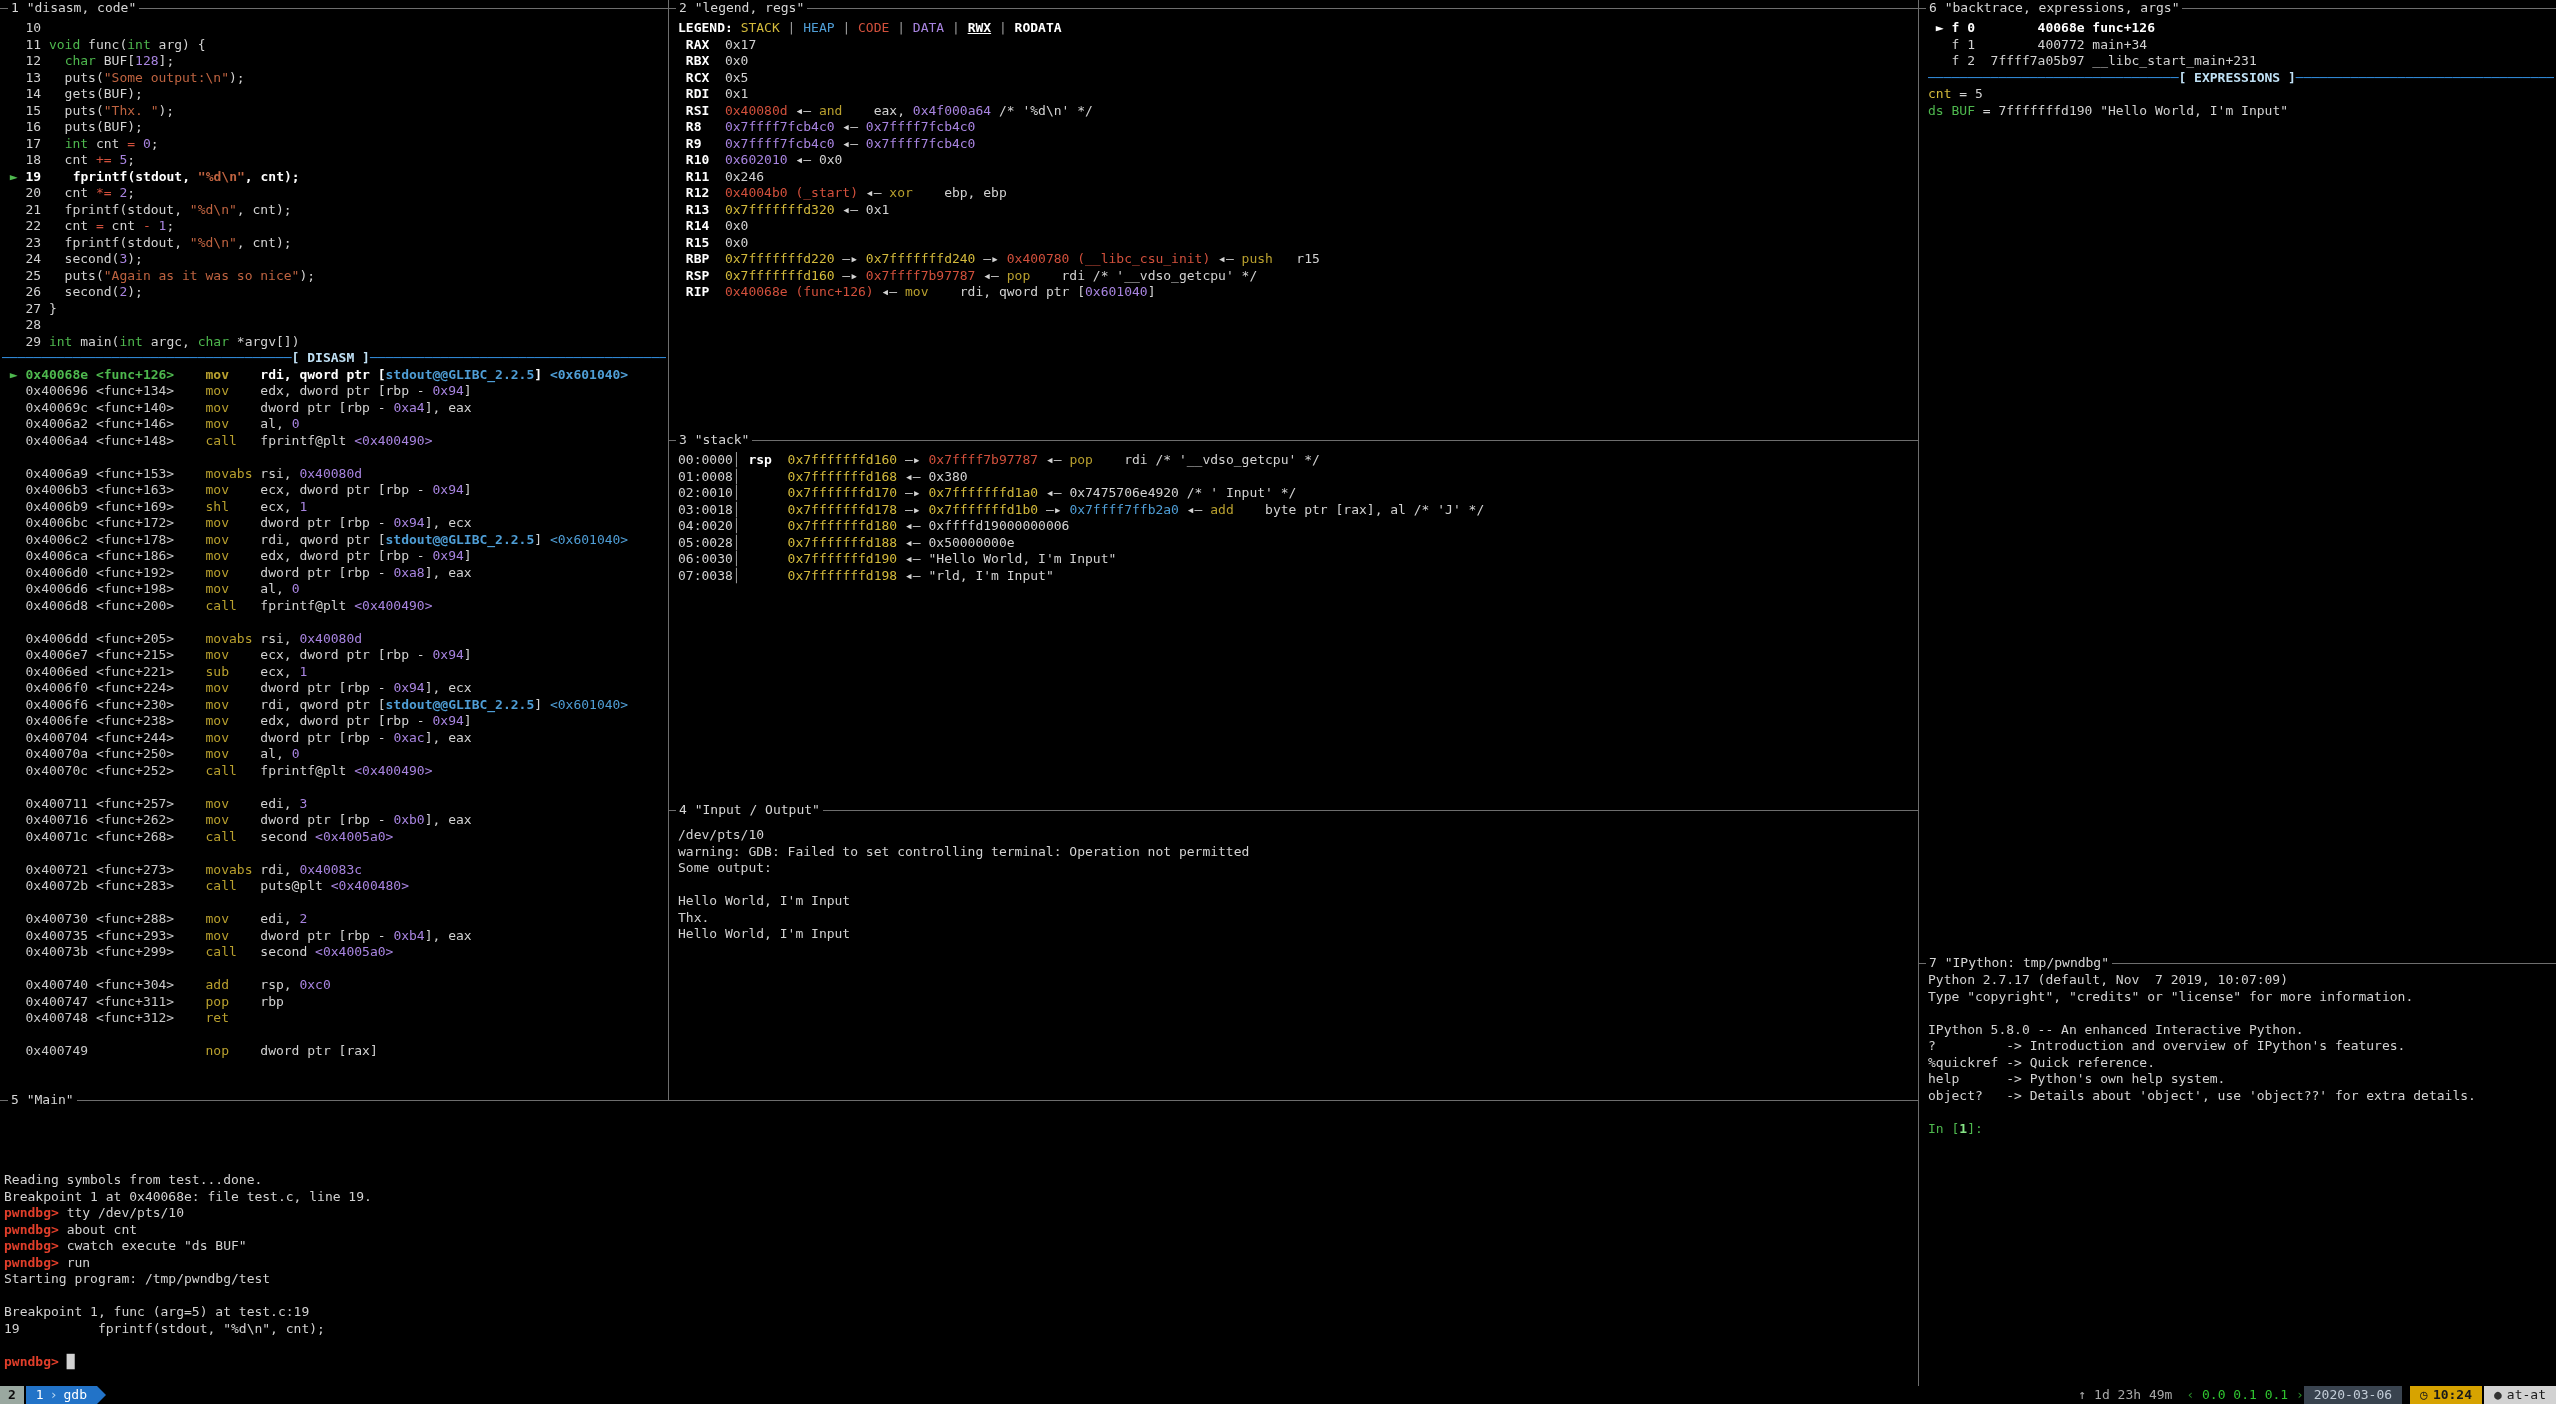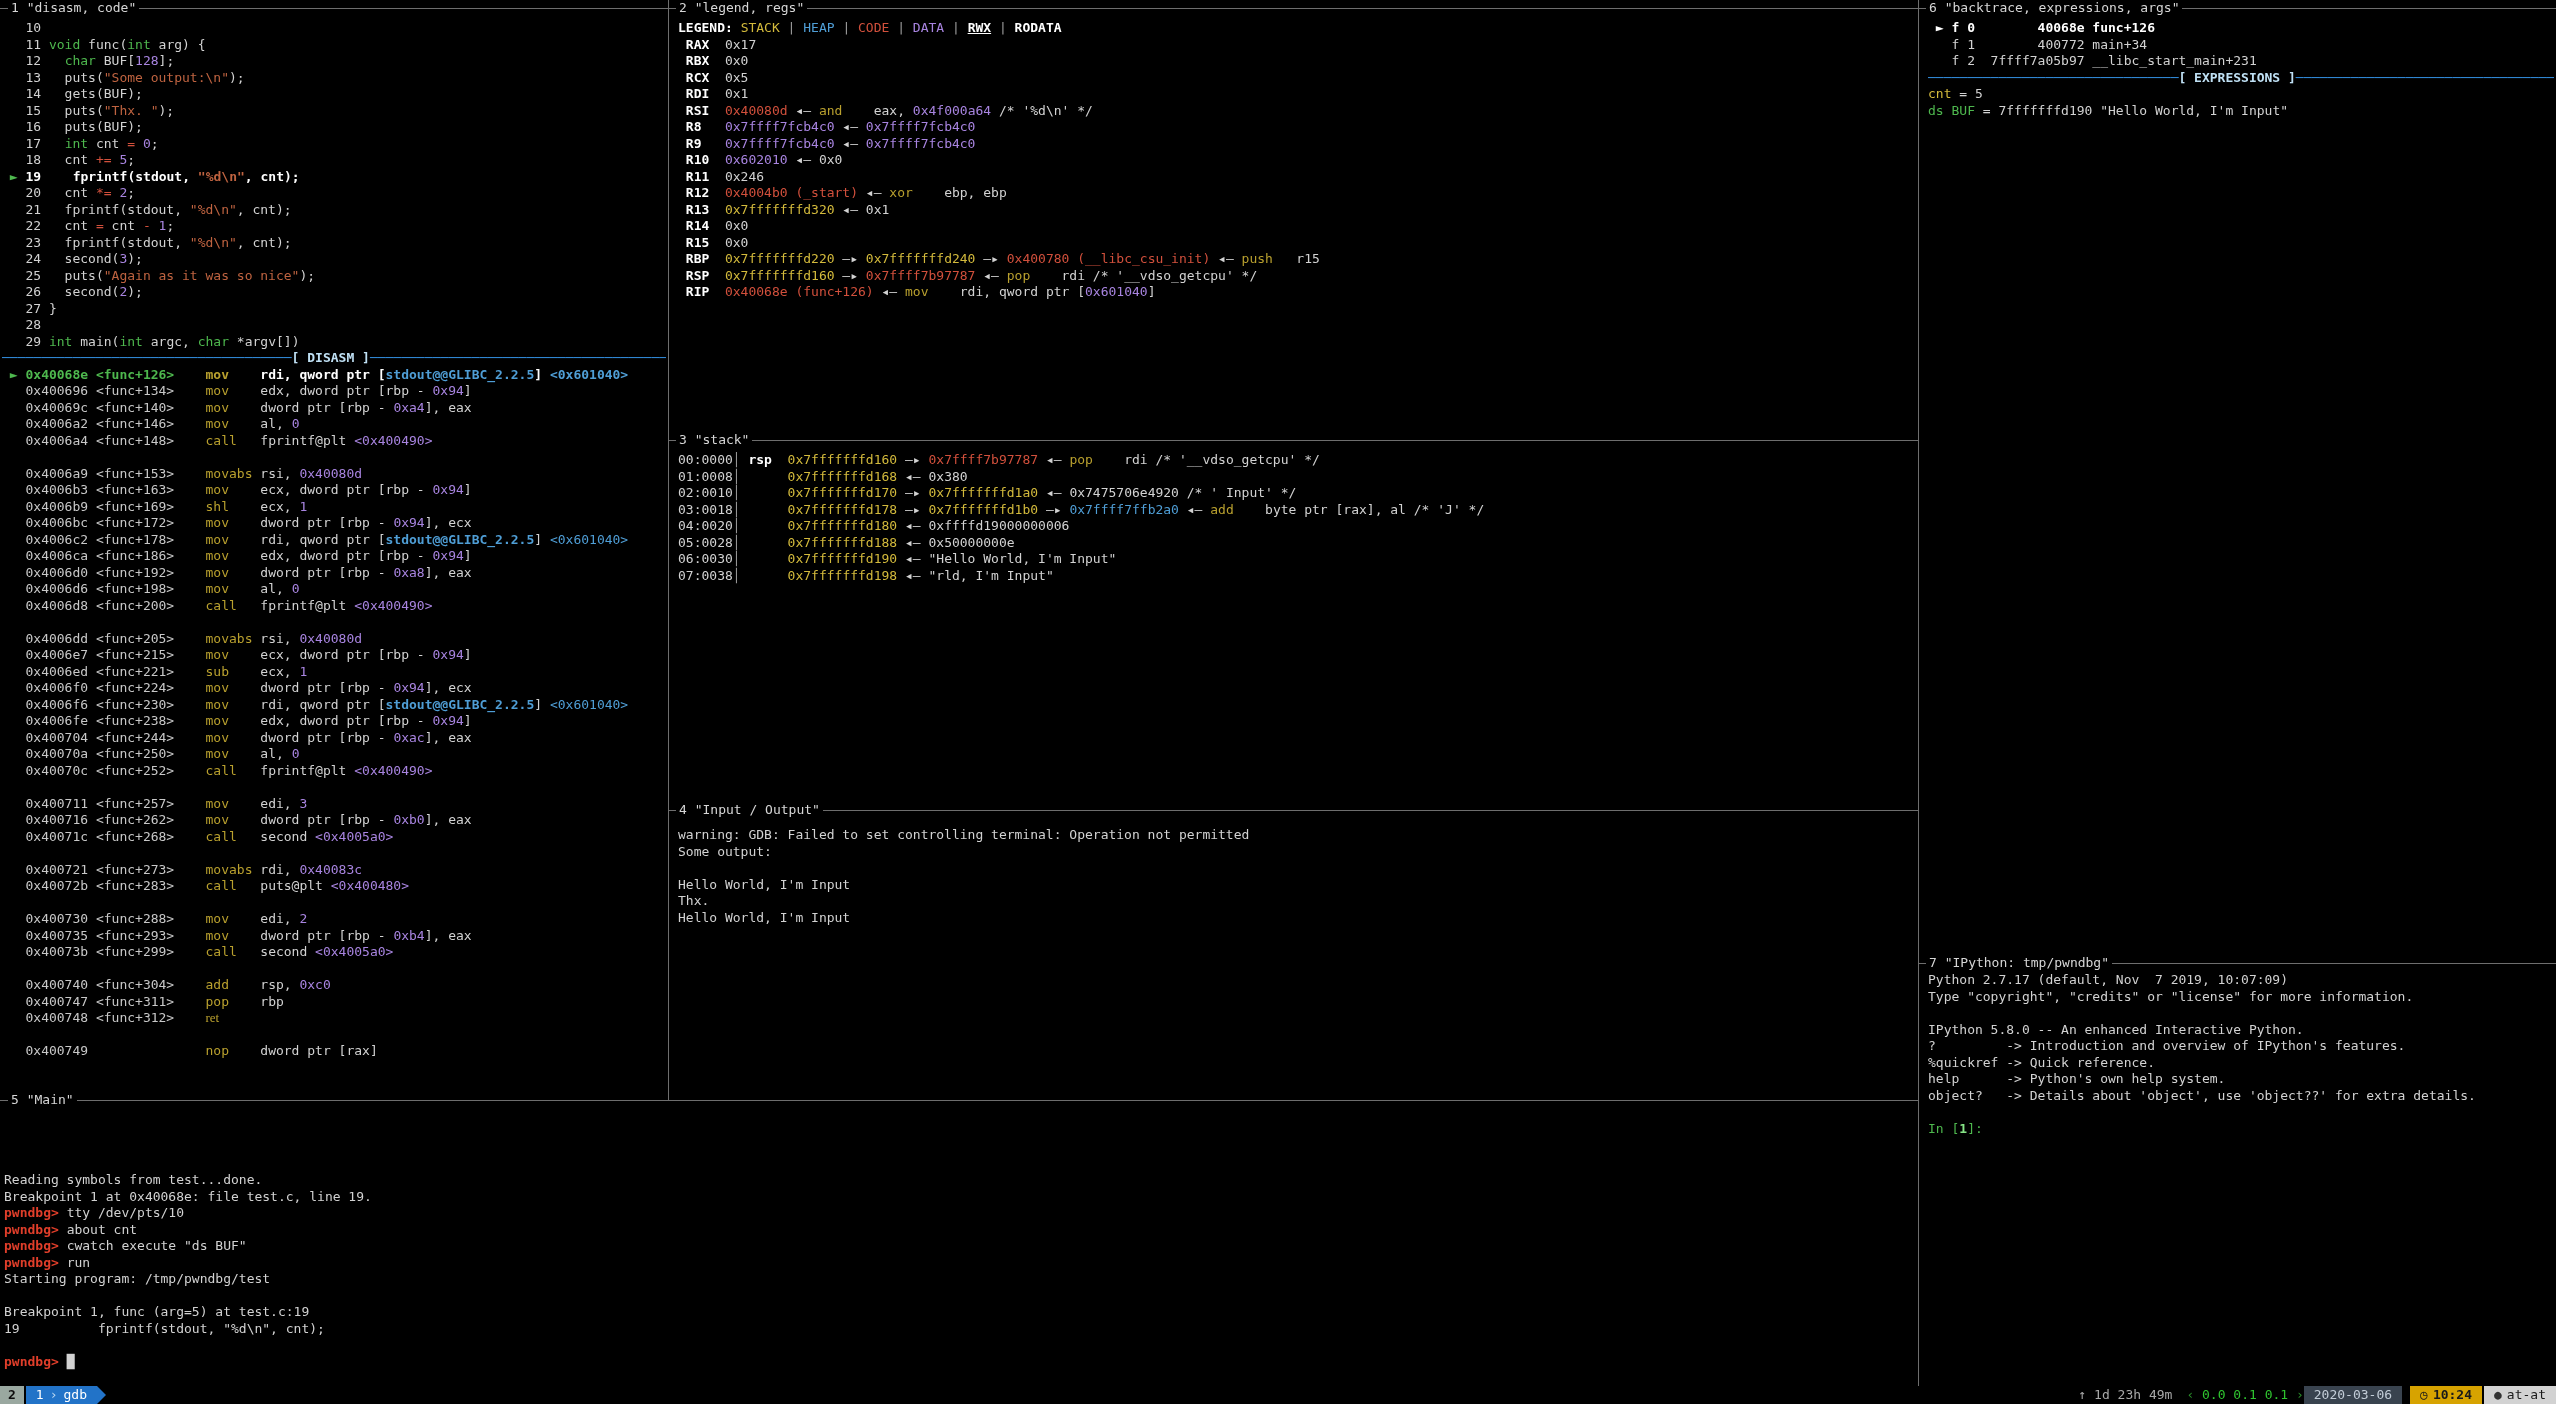--- a/index.html
+++ b/index.html
@@ -103,21 +103,21 @@
       <div class="ln">&nbsp;</div>
       <div class="ln"><span style="color: rgb(210, 210, 210);">   </span><span style="color: rgb(200, 200, 200);">0x400721 &lt;func+273&gt;</span><span style="color: rgb(210, 210, 210);">    </span><span style="color: rgb(185, 160, 46);">movabs</span><span style="color: rgb(210, 210, 210);"> rdi, </span><span style="color: rgb(168, 132, 224);">0x40083c</span></div>
       <div class="ln"><span style="color: rgb(210, 210, 210);">   </span><span style="color: rgb(200, 200, 200);">0x40072b &lt;func+283&gt;</span><span style="color: rgb(210, 210, 210);">    </span><span style="color: rgb(185, 160, 46);">call</span><span style="color: rgb(210, 210, 210);">   puts@plt </span><span style="color: rgb(168, 132, 224);">&lt;0x400480&gt;</span></div>
       <div class="ln">&nbsp;</div>
       <div class="ln"><span style="color: rgb(210, 210, 210);">   </span><span style="color: rgb(200, 200, 200);">0x400730 &lt;func+288&gt;</span><span style="color: rgb(210, 210, 210);">    </span><span style="color: rgb(185, 160, 46);">mov</span><span style="color: rgb(210, 210, 210);">    edi, </span><span style="color: rgb(168, 132, 224);">2</span></div>
       <div class="ln"><span style="color: rgb(210, 210, 210);">   </span><span style="color: rgb(200, 200, 200);">0x400735 &lt;func+293&gt;</span><span style="color: rgb(210, 210, 210);">    </span><span style="color: rgb(185, 160, 46);">mov</span><span style="color: rgb(210, 210, 210);">    dword ptr [rbp - </span><span style="color: rgb(168, 132, 224);">0xb4</span><span style="color: rgb(210, 210, 210);">], eax</span></div>
       <div class="ln"><span style="color: rgb(210, 210, 210);">   </span><span style="color: rgb(200, 200, 200);">0x40073b &lt;func+299&gt;</span><span style="color: rgb(210, 210, 210);">    </span><span style="color: rgb(185, 160, 46);">call</span><span style="color: rgb(210, 210, 210);">   second </span><span style="color: rgb(168, 132, 224);">&lt;0x4005a0&gt;</span></div>
       <div class="ln">&nbsp;</div>
       <div class="ln"><span style="color: rgb(210, 210, 210);">   </span><span style="color: rgb(200, 200, 200);">0x400740 &lt;func+304&gt;</span><span style="color: rgb(210, 210, 210);">    </span><span style="color: rgb(185, 160, 46);">add</span><span style="color: rgb(210, 210, 210);">    rsp, </span><span style="color: rgb(168, 132, 224);">0xc0</span></div>
       <div class="ln"><span style="color: rgb(210, 210, 210);">   </span><span style="color: rgb(200, 200, 200);">0x400747 &lt;func+311&gt;</span><span style="color: rgb(210, 210, 210);">    </span><span style="color: rgb(185, 160, 46);">pop</span><span style="color: rgb(210, 210, 210);">    rbp</span></div>
-      <div class="ln"><span style="color: rgb(210, 210, 210);">   </span><span style="color: rgb(200, 200, 200);">0x400748 &lt;func+312&gt;</span><span style="color: rgb(210, 210, 210);">    </span><span style="color: rgb(185, 160, 46); font-family: Liberation Serif, serif;">ret</span></div>
+      <div class="ln"><span style="color: rgb(210, 210, 210);">   </span><span style="color: rgb(200, 200, 200);">0x400748 &lt;func+312&gt;</span><span style="color: rgb(210, 210, 210);">    </span><span style="color: rgb(185, 160, 46);">ret</span></div>
       <div class="ln">&nbsp;</div>
       <div class="ln"><span style="color: rgb(210, 210, 210);">   </span><span style="color: rgb(200, 200, 200);">0x400749</span><span style="color: rgb(210, 210, 210);">               </span><span style="color: rgb(185, 160, 46);">nop</span><span style="color: rgb(210, 210, 210);">    dword ptr [rax]</span></div>
     </div>
   <div class="pane" style="left:678px;top:20px;width:1238px;height:418px;">
       <div class="ln"><span style="color: rgb(255, 255, 255); font-weight: bold;">LEGEND: </span><span style="color: rgb(211, 186, 60);">STACK</span><span style="color: rgb(156, 156, 156);"> | </span><span style="color: rgb(79, 158, 214);">HEAP</span><span style="color: rgb(156, 156, 156);"> | </span><span style="color: rgb(210, 80, 60);">CODE</span><span style="color: rgb(156, 156, 156);"> | </span><span style="color: rgb(168, 132, 224);">DATA</span><span style="color: rgb(156, 156, 156);"> | </span><span style="color: rgb(255, 255, 255); font-weight: bold; text-decoration: underline;">RWX</span><span style="color: rgb(156, 156, 156);"> | </span><span style="color: rgb(255, 255, 255); font-weight: bold;">RODATA</span></div>
       <div class="ln"><span style="color: rgb(255, 255, 255); font-weight: bold;"> RAX  </span><span style="color: rgb(210, 210, 210);">0x17</span></div>
       <div class="ln"><span style="color: rgb(255, 255, 255); font-weight: bold;"> RBX  </span><span style="color: rgb(210, 210, 210);">0x0</span></div>
       <div class="ln"><span style="color: rgb(255, 255, 255); font-weight: bold;"> RCX  </span><span style="color: rgb(210, 210, 210);">0x5</span></div>
       <div class="ln"><span style="color: rgb(255, 255, 255); font-weight: bold;"> RDI  </span><span style="color: rgb(210, 210, 210);">0x1</span></div>
       <div class="ln"><span style="color: rgb(255, 255, 255); font-weight: bold;"> RSI  </span><span style="color: rgb(210, 80, 60);">0x40080d</span><span style="color: rgb(210, 210, 210);"> ◂— </span><span style="color: rgb(185, 160, 46);">and</span><span style="color: rgb(210, 210, 210);">    eax, </span><span style="color: rgb(168, 132, 224);">0x4f000a64</span><span style="color: rgb(210, 210, 210);"> /* '%d\n' */</span></div>
@@ -137,20 +137,21 @@
       <div class="ln"><span style="color: rgb(210, 210, 210);">00:0000</span><span style="color: rgb(156, 156, 156);">│</span><span style="color: rgb(210, 210, 210);"> </span><span style="color: rgb(255, 255, 255); font-weight: bold;">rsp</span><span style="color: rgb(210, 210, 210);">  </span><span style="color: rgb(211, 186, 60);">0x7fffffffd160</span><span style="color: rgb(210, 210, 210);"> —▸ </span><span style="color: rgb(210, 80, 60);">0x7ffff7b97787</span><span style="color: rgb(210, 210, 210);"> ◂— </span><span style="color: rgb(185, 160, 46);">pop</span><span style="color: rgb(210, 210, 210);">    rdi /* '__vdso_getcpu' */</span></div>
       <div class="ln"><span style="color: rgb(210, 210, 210);">01:0008</span><span style="color: rgb(156, 156, 156);">│</span><span style="color: rgb(210, 210, 210);">      </span><span style="color: rgb(211, 186, 60);">0x7fffffffd168</span><span style="color: rgb(210, 210, 210);"> ◂— </span><span style="color: rgb(210, 210, 210);">0x380</span></div>
       <div class="ln"><span style="color: rgb(210, 210, 210);">02:0010</span><span style="color: rgb(156, 156, 156);">│</span><span style="color: rgb(210, 210, 210);">      </span><span style="color: rgb(211, 186, 60);">0x7fffffffd170</span><span style="color: rgb(210, 210, 210);"> —▸ </span><span style="color: rgb(211, 186, 60);">0x7fffffffd1a0</span><span style="color: rgb(210, 210, 210);"> ◂— </span><span style="color: rgb(210, 210, 210);">0x7475706e4920</span><span style="color: rgb(210, 210, 210);"> /* ' Input' */</span></div>
       <div class="ln"><span style="color: rgb(210, 210, 210);">03:0018</span><span style="color: rgb(156, 156, 156);">│</span><span style="color: rgb(210, 210, 210);">      </span><span style="color: rgb(211, 186, 60);">0x7fffffffd178</span><span style="color: rgb(210, 210, 210);"> —▸ </span><span style="color: rgb(211, 186, 60);">0x7fffffffd1b0</span><span style="color: rgb(210, 210, 210);"> —▸ </span><span style="color: rgb(79, 158, 214);">0x7ffff7ffb2a0</span><span style="color: rgb(210, 210, 210);"> ◂— </span><span style="color: rgb(185, 160, 46);">add</span><span style="color: rgb(210, 210, 210);">    byte ptr [rax], al /* 'J' */</span></div>
       <div class="ln"><span style="color: rgb(210, 210, 210);">04:0020</span><span style="color: rgb(156, 156, 156);">│</span><span style="color: rgb(210, 210, 210);">      </span><span style="color: rgb(211, 186, 60);">0x7fffffffd180</span><span style="color: rgb(210, 210, 210);"> ◂— </span><span style="color: rgb(210, 210, 210);">0xffffd19000000006</span></div>
       <div class="ln"><span style="color: rgb(210, 210, 210);">05:0028</span><span style="color: rgb(156, 156, 156);">│</span><span style="color: rgb(210, 210, 210);">      </span><span style="color: rgb(211, 186, 60);">0x7fffffffd188</span><span style="color: rgb(210, 210, 210);"> ◂— </span><span style="color: rgb(210, 210, 210);">0x50000000e</span></div>
       <div class="ln"><span style="color: rgb(210, 210, 210);">06:0030</span><span style="color: rgb(156, 156, 156);">│</span><span style="color: rgb(210, 210, 210);">      </span><span style="color: rgb(211, 186, 60);">0x7fffffffd190</span><span style="color: rgb(210, 210, 210);"> ◂— </span><span style="color: rgb(210, 210, 210);">"Hello World, I'm Input"</span></div>
       <div class="ln"><span style="color: rgb(210, 210, 210);">07:0038</span><span style="color: rgb(156, 156, 156);">│</span><span style="color: rgb(210, 210, 210);">      </span><span style="color: rgb(211, 186, 60);">0x7fffffffd198</span><span style="color: rgb(210, 210, 210);"> ◂— </span><span style="color: rgb(210, 210, 210);">"rld, I'm Input"</span></div>
     </div>
   <div class="pane" style="left:678px;top:827px;width:1238px;height:271px;">
+      <div class="ln"><span style="color: rgb(210, 210, 210);">/dev/pts/10</span></div>
       <div class="ln"><span style="color: rgb(210, 210, 210); text-align: right;">warning: GDB: Failed to set controlling terminal: Operation not permitted</span></div>
       <div class="ln"><span style="color: rgb(210, 210, 210);">Some output:</span></div>
       <div class="ln">&nbsp;</div>
       <div class="ln"><span style="color: rgb(210, 210, 210);">Hello World, I'm Input</span></div>
       <div class="ln"><span style="color: rgb(210, 210, 210);">Thx. </span></div>
       <div class="ln"><span style="color: rgb(210, 210, 210);">Hello World, I'm Input</span></div>
     </div>
   <div class="pane" style="left:1928px;top:20px;width:626px;height:941px;">
       <div class="ln"><span style="color: rgb(255, 255, 255); font-weight: bold;"> ► f 0        40068e func+126</span></div>
       <div class="ln"><span style="color: rgb(210, 210, 210);">   f 1        400772 main+34</span></div>

